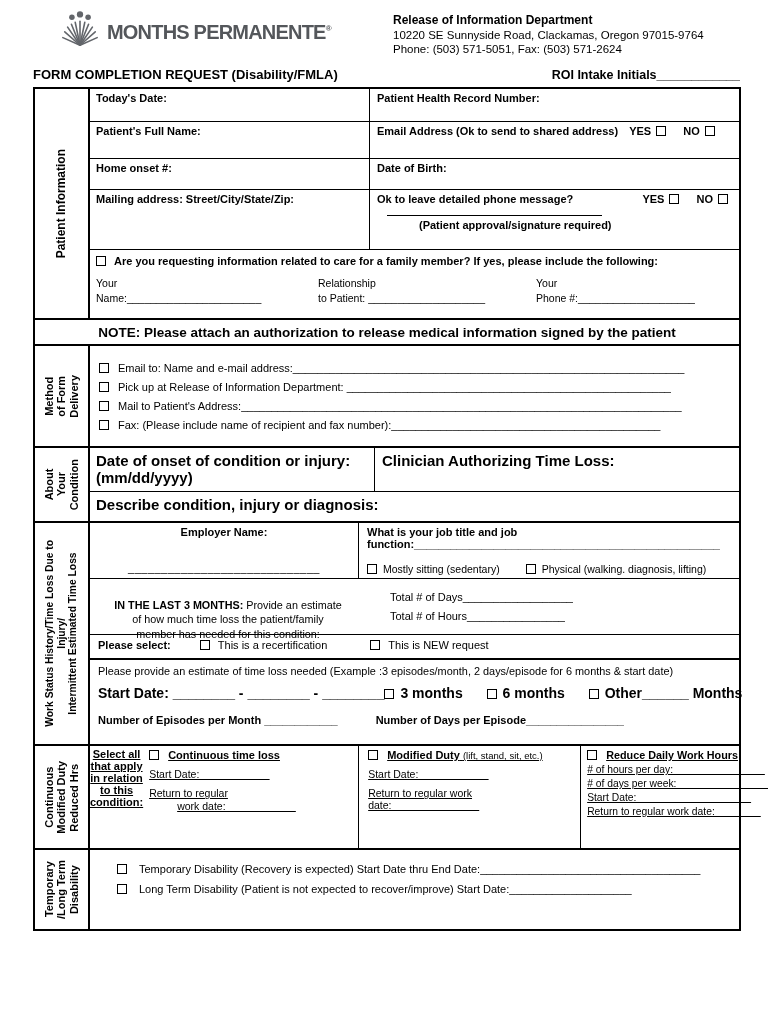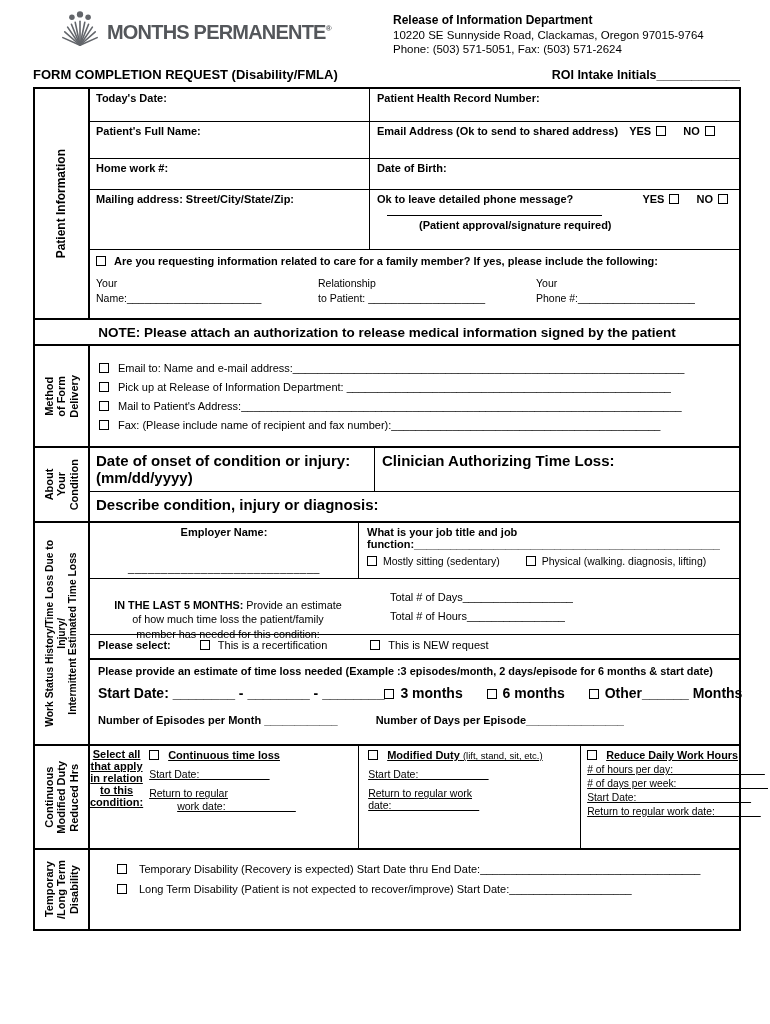--- a/index.html
+++ b/index.html
@@ -62,31 +62,31 @@
   .cr .c2 { flex:1; padding:4px 7px; }
   .cr1 { height:44px; } .cr2 { height:29px; border-bottom:none; padding:4px 6px; }
 
   
   .wrA { display:flex; height:56px; border-bottom:1.4px solid #000; }
   .wrA .wc1 { width:269px; min-width:269px; border-right:1.4px solid #000; display:flex; flex-direction:column; justify-content:space-between; align-items:center; padding:3px 6px 4px; }
   .wemp { font-weight:bold; font-size:11px; }
   .wblank { font-size:11px; letter-spacing:0.5px; }
   .wrA .wc2 { flex:1; min-width:0; padding:3px 8px; font-size:11px; font-weight:bold; }
   .jobfn { white-space:nowrap; overflow:hidden; }
-  .job-opts { margin-top:5px; font-weight:normal; font-size:10.5px; display:flex; white-space:nowrap; }
+  .job-opts { margin-top:13px; font-weight:normal; font-size:10.5px; display:flex; white-space:nowrap; }
   .job-opts .cb { margin-right:6px; }
   .job-opts .o2 { margin-left:26px; }
   .wrB { display:flex; height:56px; border-bottom:1.4px solid #000; }
   .last3 { width:276px; min-width:276px; text-align:center; font-size:10.8px; line-height:1.35; padding-top:4px; white-space:pre-line; }
   .totals { padding:9px 0 0 24px; font-size:11px; line-height:1.75; }
   .wrC { height:25px; border-bottom:2.2px solid #000; padding:4px 8px; font-size:11px; white-space:nowrap; }
   .wrC .cb { margin:0 8px 0 26px; }
   .wrC .opt2 .cb { margin-left:40px; }
   .wrD { height:84px; padding:5px 8px 0; }
-  .est { font-weight:bold; font-size:10.9px; white-space:nowrap; }
+  .est { font-weight:normal; font-size:10.9px; white-space:nowrap; }
   .sd-line { display:flex; margin-top:8px; font-weight:bold; font-size:14px; white-space:nowrap; }
   .sd-start { width:318px; }
   .sd-months .cb { margin-right:6px; }
   .sd-months span.mo { margin-right:20px; }
   .ep-line { margin-top:13px; font-weight:bold; font-size:11px; white-space:nowrap; }
   .ep-line .sp { display:inline-block; width:38px; }
   .wrE { height:30px; border-top:1.5px dotted #666; padding:6px 8px; font-size:11px; white-space:nowrap; }
 
   
   .sec-cont { height:104px; }
@@ -168,21 +168,21 @@
         </div>
         <div class="pr r2">
           <div class="c1">Patient's Full Name:</div>
           <div class="c2 ynu">
             <span>Email Address (Ok to send to shared address)</span>
             <span style="margin-left:8px;">YES</span><span class="cb"></span>
             <span class="gap">NO</span><span class="cb"></span>
           </div>
         </div>
         <div class="pr r3">
-          <div class="c1">Home work #:</div>
+          <div class="c1">Home onset #:</div>
           <div class="c2">Date of Birth:</div>
         </div>
         <div class="pr r4">
           <div class="c1">Mailing address: Street/City/State/Zip:</div>
           <div class="c2">
             <div class="msg-line1">
               <span>Ok to leave detailed phone message?</span>
               <span class="ynu" style="margin-right:4px;">
                 <span>YES</span><span class="cb"></span>
                 <span class="gap">NO</span><span class="cb"></span>
@@ -265,21 +265,21 @@
             <div>What is your job title and job</div>
             <div class="jobfn">function:__________________________________________________</div>
             <div class="job-opts">
               <span><span class="cb"></span><span>Mostly sitting (sedentary)</span></span>
               <span class="o2"><span class="cb"></span><span>Physical (walking. diagnosis, lifting)</span></span>
             </div>
           </div>
         </div>
         <div class="wrB">
           <div class="last3">
-            <span class="b">IN THE LAST 5 MONTHS:</span><span> Provide an estimate
+            <span class="b">IN THE LAST 3 MONTHS:</span><span> Provide an estimate
 of how much time loss the patient/family
 member has needed for this condition:</span>
           </div>
           <div class="totals">
             <div>Total # of Days__________________</div>
             <div>Total # of Hours________________</div>
           </div>
         </div>
         <div class="wrC">
           <span class="b">Please select:</span>

